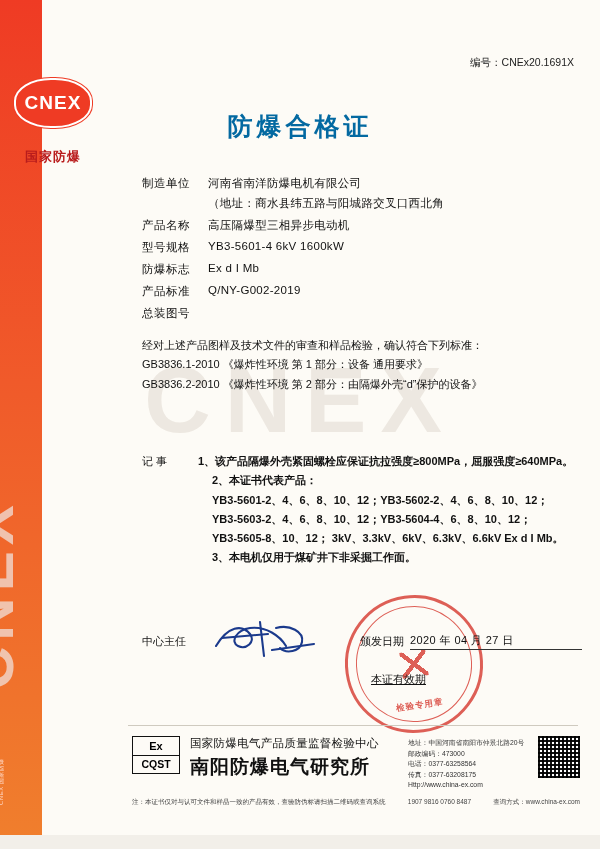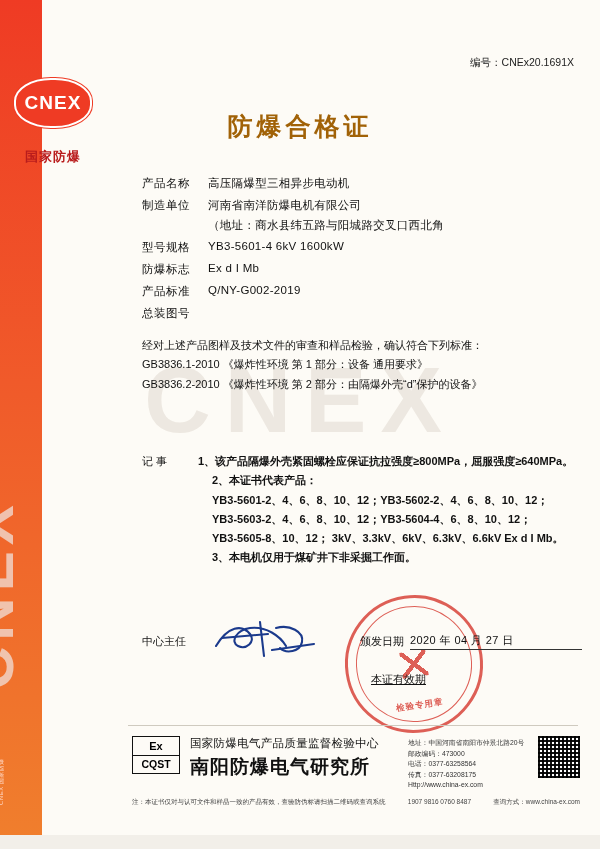--- a/index.html
+++ b/index.html
@@ -78,21 +78,21 @@
     letter-spacing:1px;
   }
   
   .doc-no{
     position:absolute;right:26px;top:56px;
     font-size:10.5px;color:#222;
   }
   .title{
     position:absolute;left:0;right:0;top:110px;
     text-align:center;
-    font-size:25px;font-weight:bold;color:#a16207;
+    font-size:25px;font-weight:bold;color:#0369a1;
     letter-spacing:4px;
   }
   
   .fields{
     position:absolute;left:142px;top:176px;width:420px;
   }
   .frow{
     display:flex;align-items:flex-start;
     margin-bottom:7px;
     font-size:11.5px;color:#111;
@@ -237,29 +237,29 @@
     <div class="logo-sub">国家防爆</div>
   </div>
 
   <div class="doc-no">
     <span>编号：</span><span>CNEx20.1691X</span>
   </div>
   <div class="title">防爆合格证</div>
 
   <div class="fields">
     <div class="frow">
-      <div class="flabel">产品名称</div>
-      <div class="fval">高压隔爆型三相异步电动机</div>
-    </div>
-    <div class="frow">
       <div class="flabel">制造单位</div>
       <div class="fval">
         <span>河南省南洋防爆电机有限公司</span>
         <span class="sub">（地址：商水县纬五路与阳城路交叉口西北角</span>
       </div>
+    </div>
+    <div class="frow">
+      <div class="flabel">产品名称</div>
+      <div class="fval">高压隔爆型三相异步电动机</div>
     </div>
     <div class="frow">
       <div class="flabel">型号规格</div>
       <div class="fval">YB3-5601-4    6kV    1600kW</div>
     </div>
     <div class="frow">
       <div class="flabel">防爆标志</div>
       <div class="fval">Ex d I Mb</div>
     </div>
     <div class="frow">

